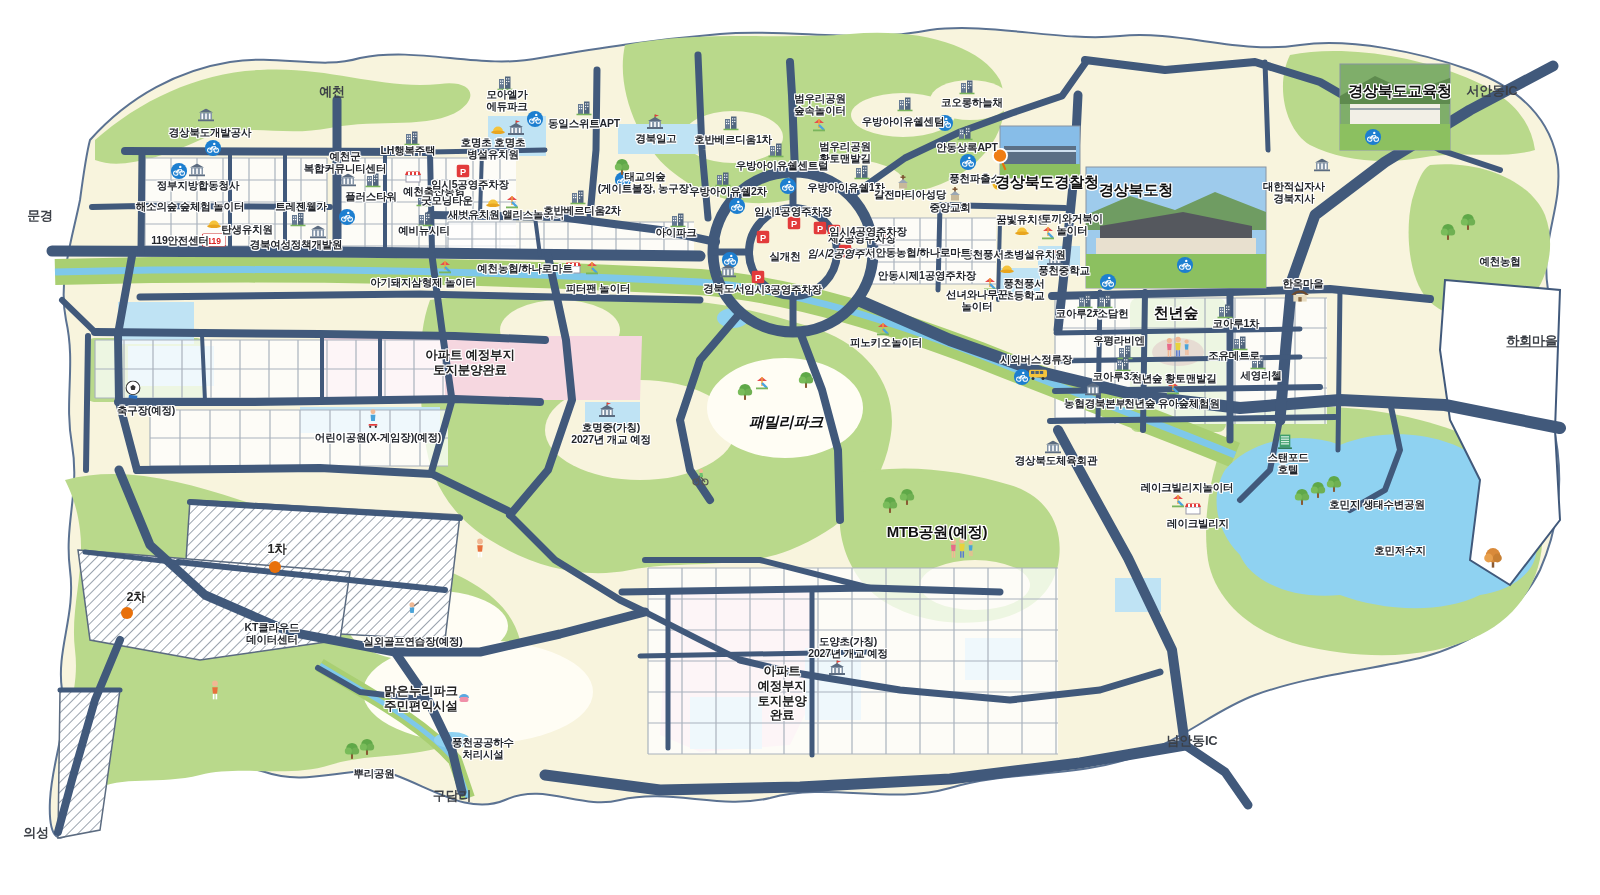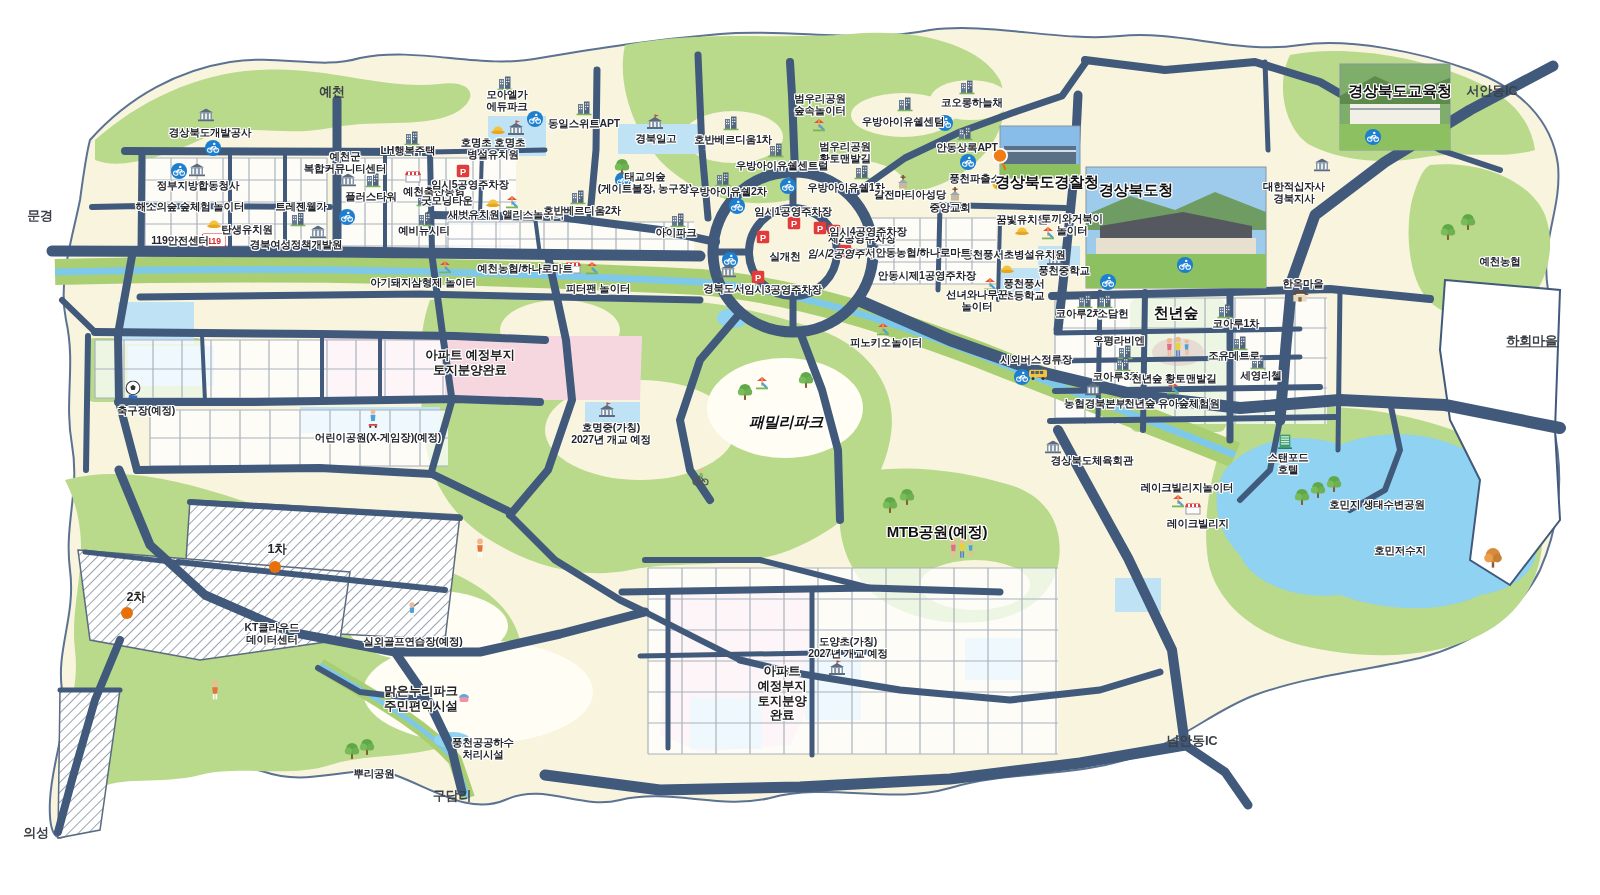--- a/index.html
+++ b/index.html
@@ -1485,21 +1485,21 @@
       <div class="lbl n" style="left: 1172px; top: 403px;">천년숲 유아숲체험원</div>
       <div class="lbl n" style="left: 1236px; top: 323px; text-align: right;">코아루1차</div>
       <div class="lbl n" style="left: 1234px; top: 355px;">조유메트로</div>
       <div class="lbl n" style="left: 1261px; top: 375px;">세영리첼</div>
       <div class="lbl n" style="left: 1303px; top: 283px;">한옥마을</div>
       <div class="lbl n" style="left: 1294px; top: 184px; margin-top: 8px;">대한적십자사
 경북지사</div>
       <div class="lbl b" style="left: 1400px; top: 91px;">경상북도교육청</div>
       <div class="lbl n" style="left: 1288px; top: 463px;">스탠포드
 호텔</div>
-      <div class="lbl n" style="left: 1092px; top: 460px;">경상북도체육회관</div>
+      <div class="lbl n" style="left: 1056px; top: 460px;">경상북도체육회관</div>
       <div class="lbl n" style="left: 1187px; top: 487px;">레이크빌리지놀이터</div>
       <div class="lbl n" style="left: 1198px; top: 523px;">레이크빌리지</div>
       <div class="lbl n" style="left: 1377px; top: 504px;">호민지 생태수변공원</div>
       <div class="lbl n" style="left: 1400px; top: 550px;">호민저수지</div>
       <div class="lbl b" style="left: 937px; top: 532px;">MTB공원(예정)</div>
       <div class="lbl b" style="left: 786px; top: 422px; font-style: italic;">패밀리파크</div>
       <div class="lbl n" style="left: 611px; top: 433px;">호명중(가칭)
 2027년 개교 예정</div>
       <div class="lbl z" style="left: 470px; top: 363px;">아파트 예정부지
 토지분양완료</div>

